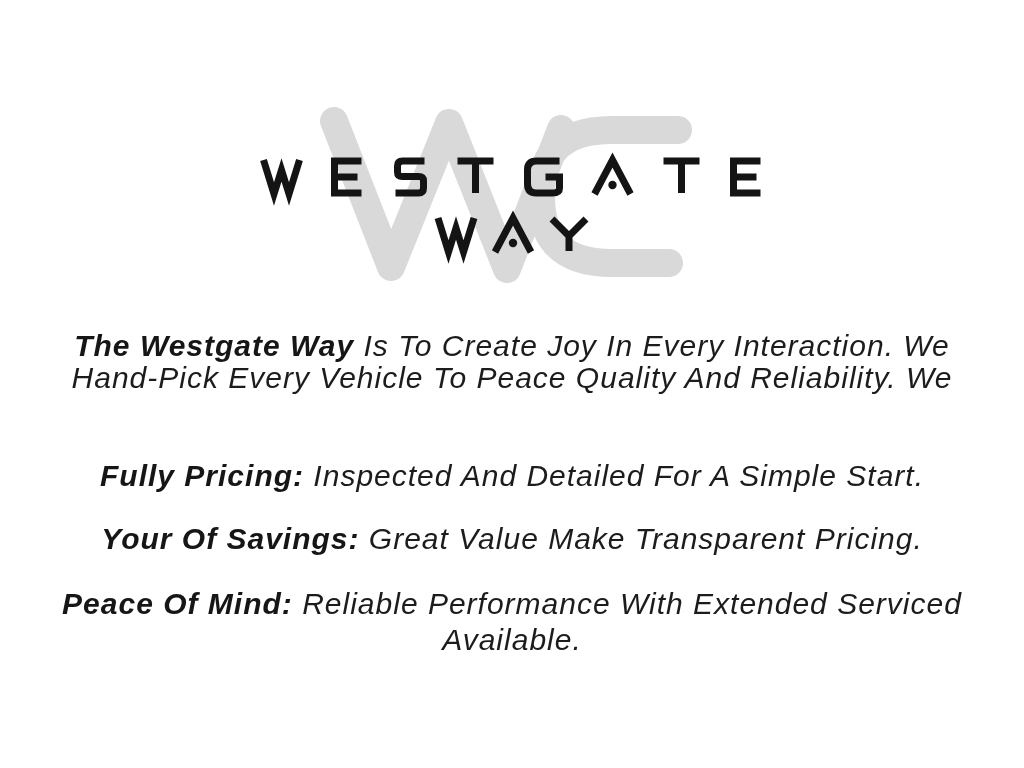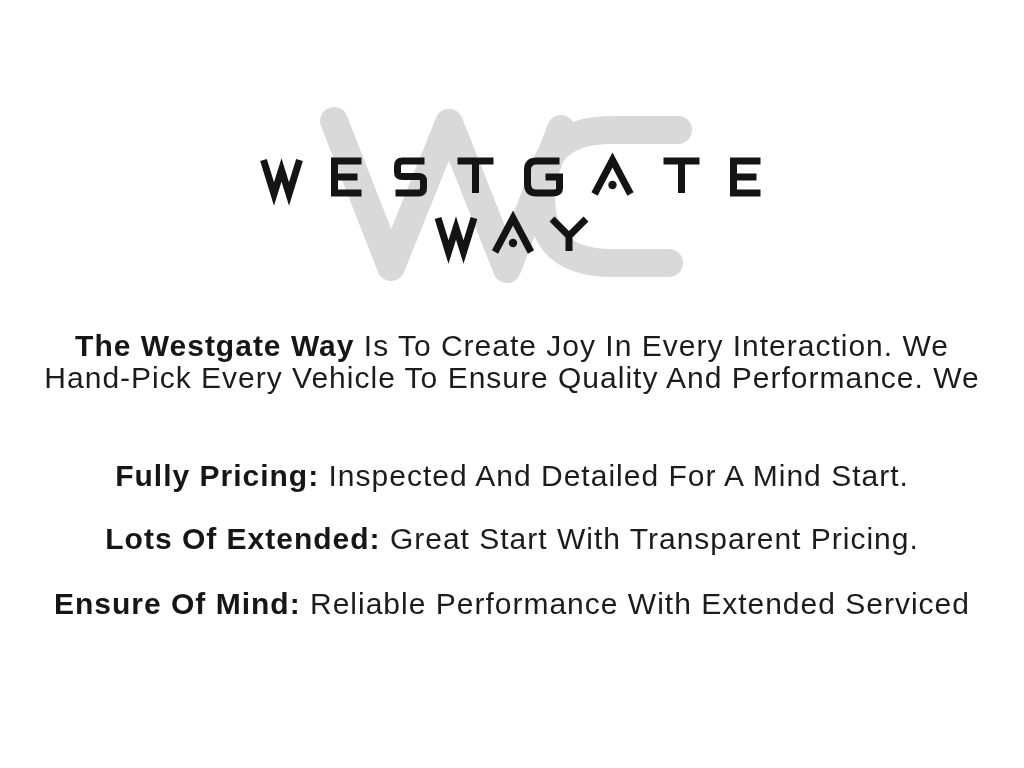--- a/index.html
+++ b/index.html
@@ -13,21 +13,21 @@
   .logo-svg{position:absolute;top:0;left:0;}
   .copy{
     position:absolute;left:0;width:1024px;
     text-align:center;
     font-size:30px;line-height:32px;
     letter-spacing:1px;
     color:#1c1c1c;
     font-weight:400;
   }
   .copy strong{font-weight:700;color:#161616;}
-  .line{white-space:nowrap;}
+  .line{white-space:nowrap;font-style:italic;}
   #intro{top:330px;}
   #bullet-1{top:460px;}
   #bullet-2{top:523px;}
   #bullet-3{top:586px;line-height:36px;}
   #bullet-3 .line{white-space:normal;}
 </style>
 </head>
 <body>
 
 <div class="stage">
@@ -73,28 +73,29 @@
           <circle cx="21" cy="28" r="4.2" fill="#141414"></circle>
         </g>
         <g transform="translate(549,215)">
           <path d="M3,4 L20,21 L37,4 M20,21 V36" fill="none" stroke="#141414" stroke-width="7" stroke-linejoin="miter"></path>
         </g>
       </g>
   </svg>
 
   <div id="intro" class="copy">
     <div class="line"><strong>The Westgate Way</strong><span> Is To Create Joy In Every Interaction. We</span></div>
-    <div class="line"><span>Hand-Pick Every Vehicle To Ensure Quality And Performance. We</span></div>
+    <div class="line"><span>Hand-Pick Every Vehicle To Peace Quality And Reliability. We</span></div>
   </div>
 
   <div id="bullet-1" class="copy">
-    <div class="line"><strong>Fully Pricing:</strong><span> Inspected And Detailed For A Mind Start.</span></div>
+    <div class="line"><strong>Fully Pricing:</strong><span> Inspected And Detailed For A Simple Start.</span></div>
   </div>
 
   <div id="bullet-2" class="copy">
-    <div class="line"><strong>Lots Of Extended:</strong><span> Great Start With Transparent Pricing.</span></div>
+    <div class="line"><strong>Your Of Savings:</strong><span> Great Value Make Transparent Pricing.</span></div>
   </div>
 
   <div id="bullet-3" class="copy">
-    <div class="line"><strong>Ensure Of Mind:</strong><span> Reliable Performance With Extended Serviced</span></div>
+    <div class="line"><strong>Peace Of Mind:</strong><span> Reliable Performance With Extended Serviced</span></div>
+    <div class="line"><span>Available.</span></div>
   </div>
 
 </div>
 
 </body></html>

